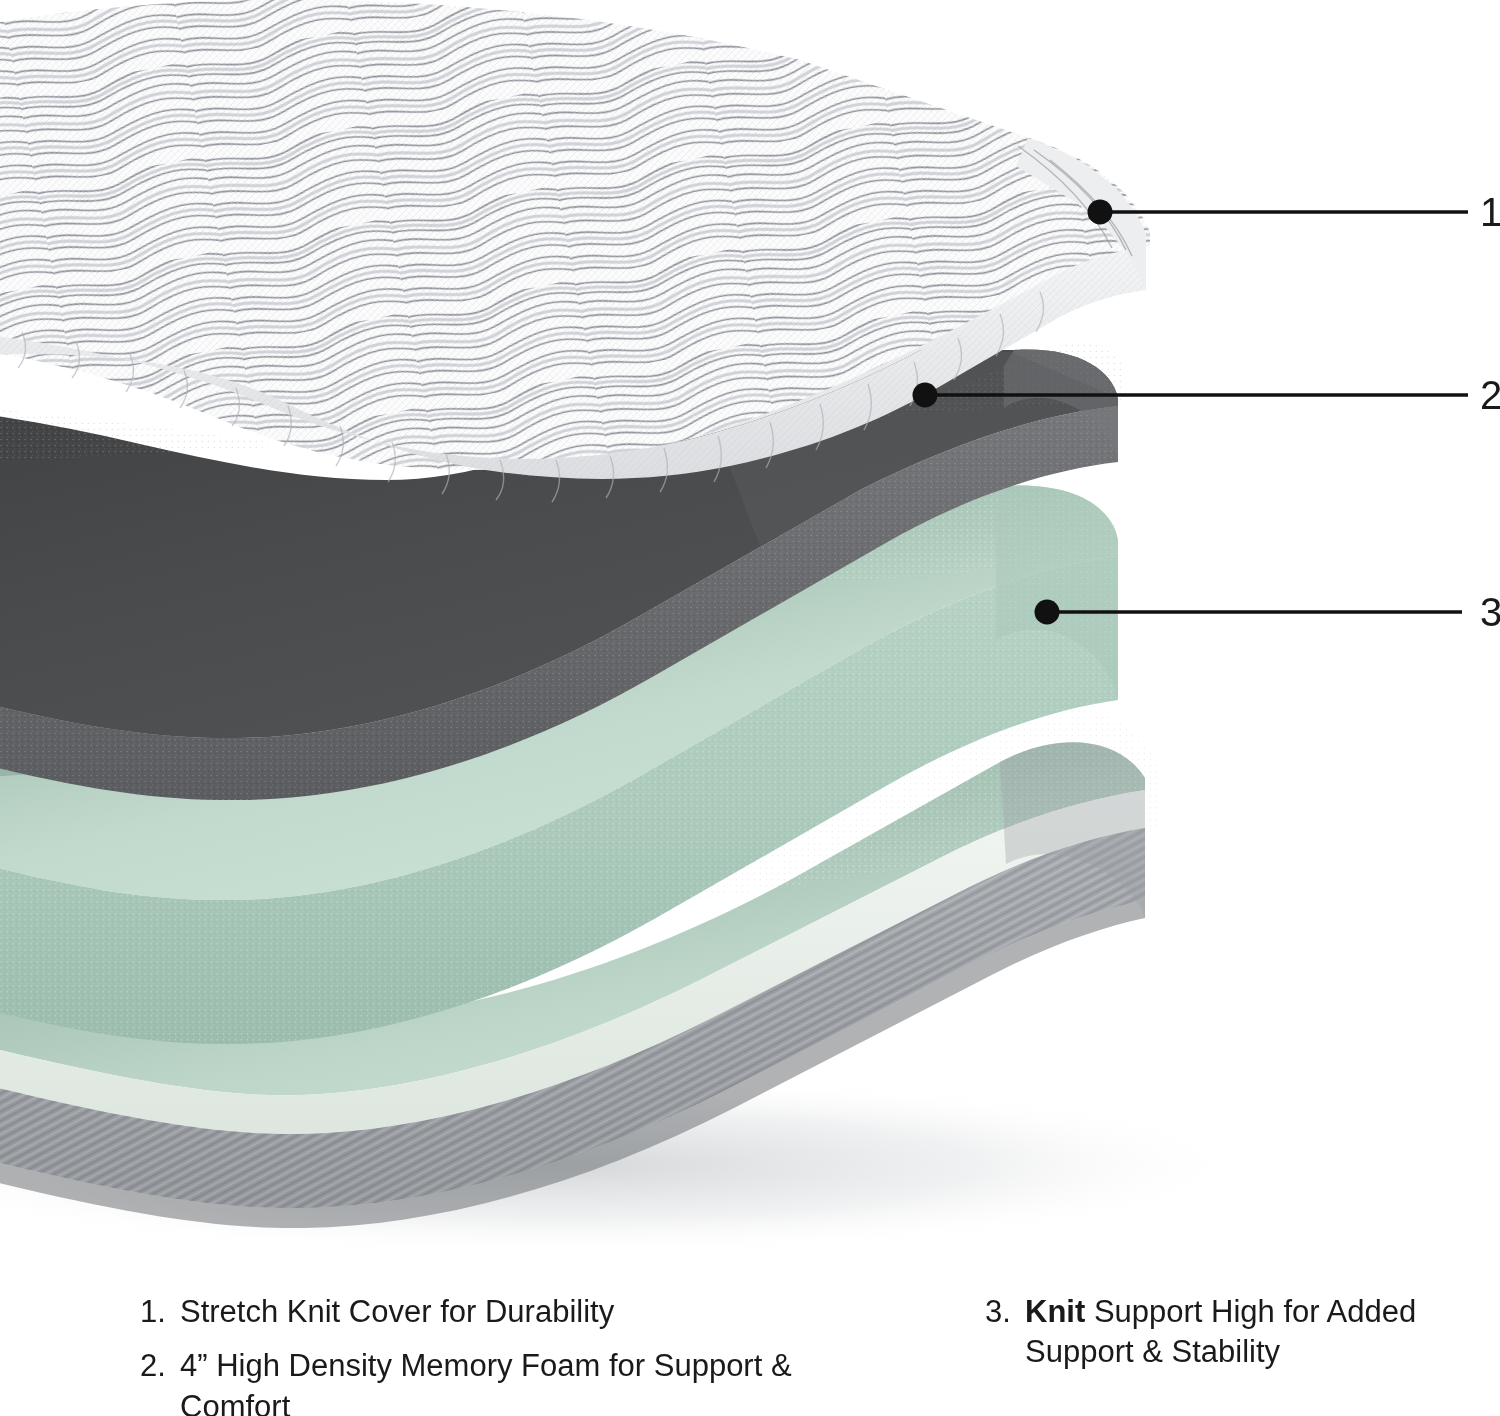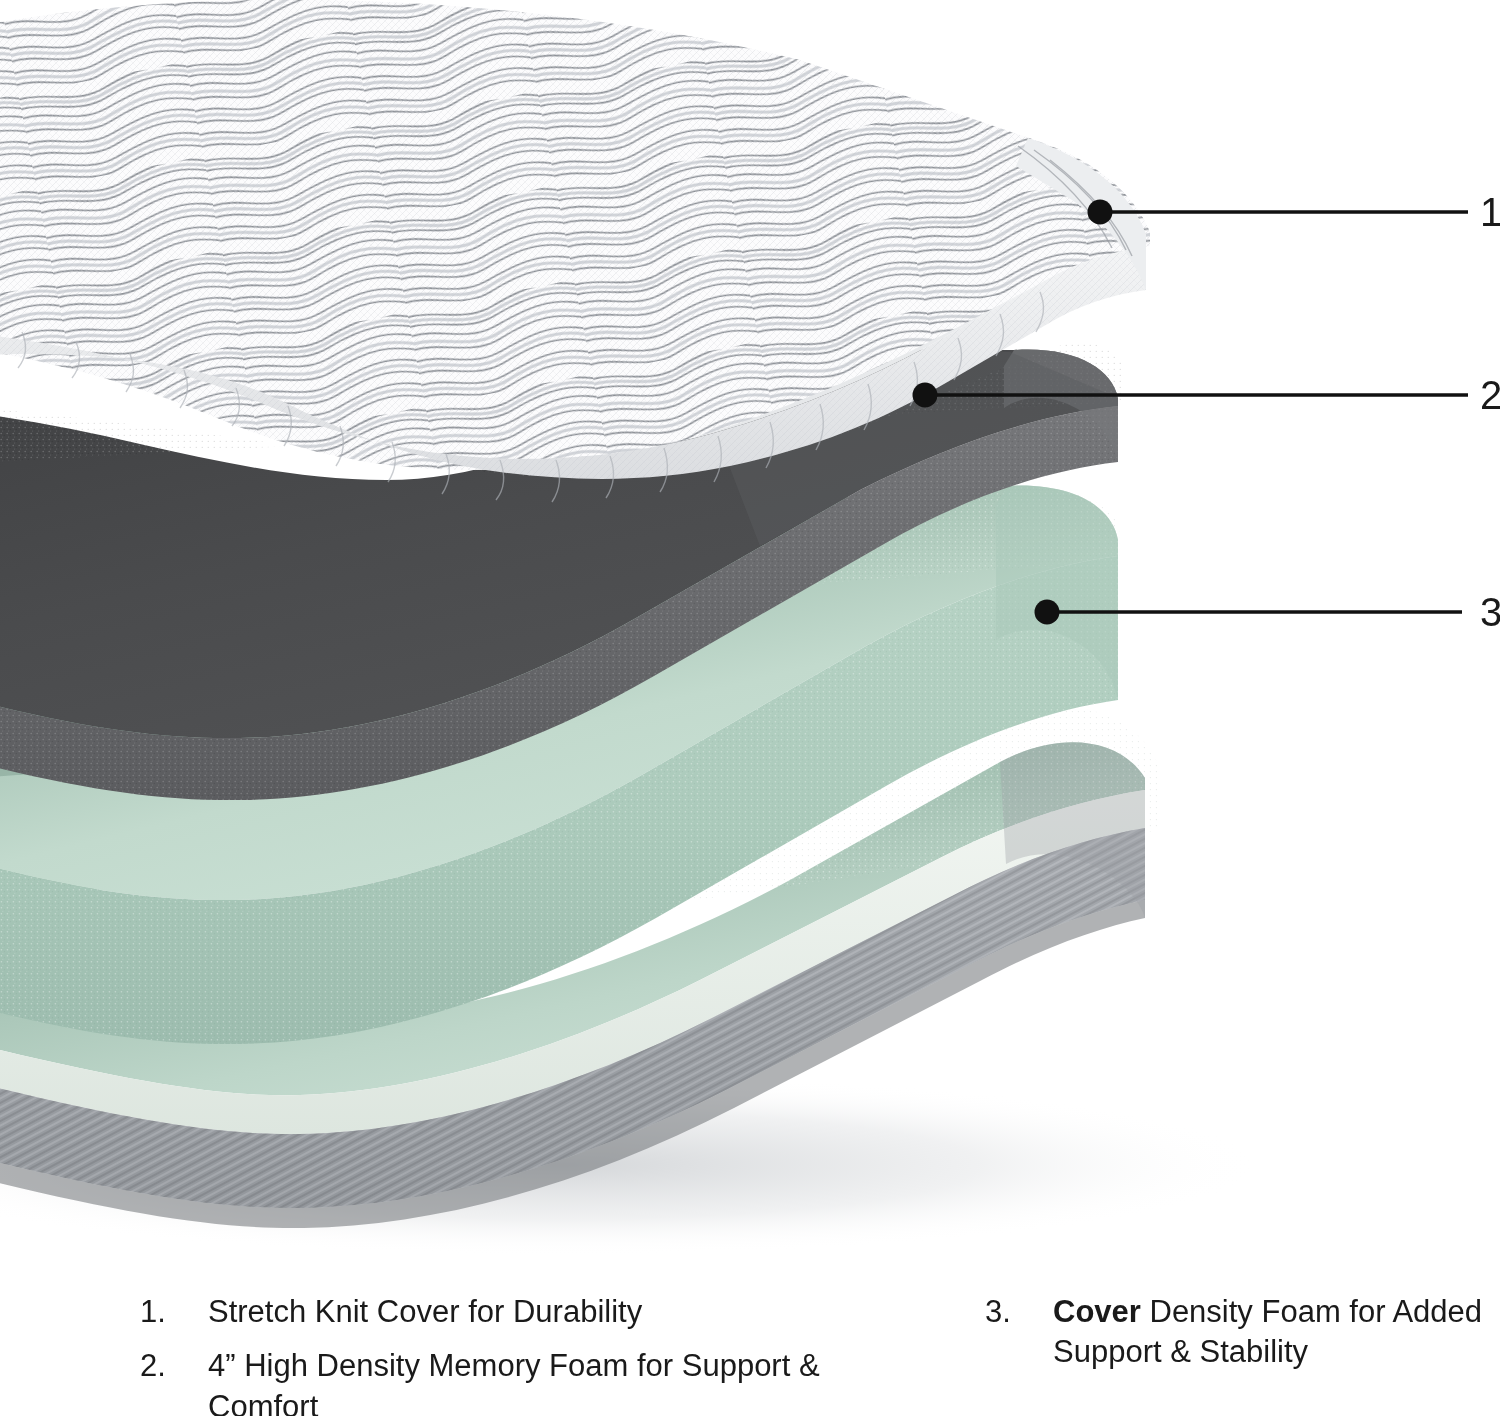--- a/index.html
+++ b/index.html
@@ -51,21 +51,20 @@
     align-items: flex-start;
     margin-bottom: 14px;
   }
   .cap-marker {
     flex: 0 0 auto;
     width: 40px;
     white-space: nowrap;
   }
   .cap-text {
     flex: 1 1 auto;
-    margin-left: 28px;
   }
   .cap-strong { font-weight: 700; }
 </style>
 </head>
 <body>
 
 <div id="page">
 
   <svg id="diagram" viewBox="0 0 1500 1416" xmlns="http://www.w3.org/2000/svg">
     <defs>
@@ -535,21 +534,21 @@
           <span>&amp; Comfort</span>
         </span>
       </div>
 
     </div>
 
     <div class="cap-col" id="cap-right">
 
       <div class="cap-item">
         <span class="cap-marker">3.</span>
-        <span class="cap-text"><span class="cap-strong">Cover</span><span> Density Foam for Added</span>
+        <span class="cap-text"><span class="cap-strong">Knit</span><span> Support High for Added</span>
           <span>Support &amp; Stability</span>
         </span>
       </div>
 
     </div>
 
   </div>
 
 </div>
 

